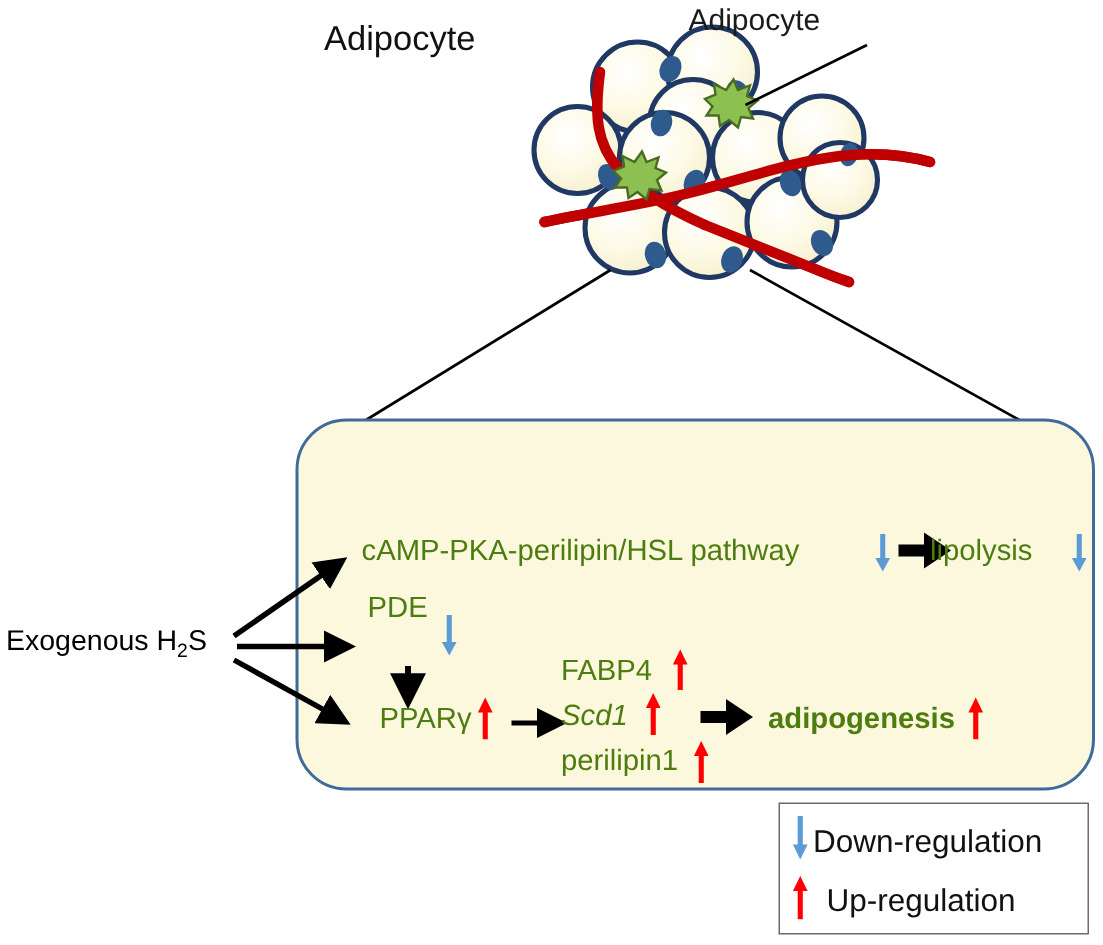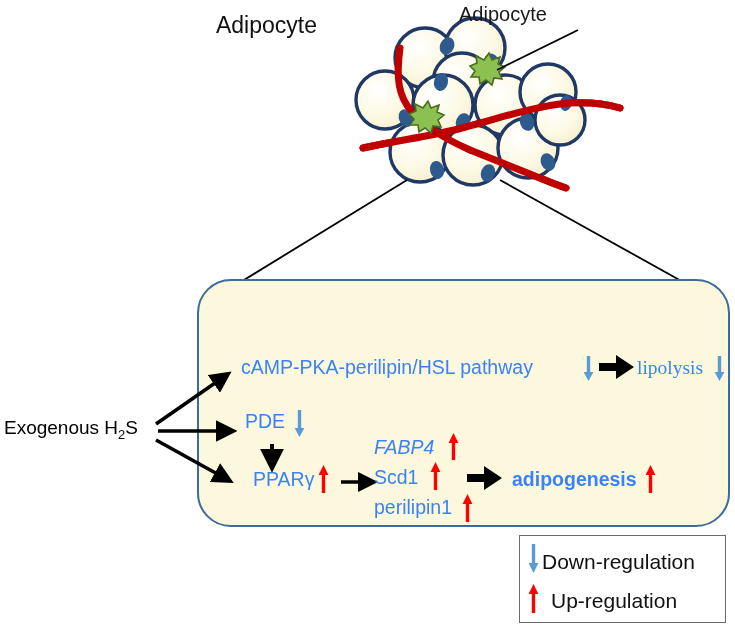--- a/index.html
+++ b/index.html
@@ -42,21 +42,21 @@
     top: 12px;
     width: 533px;
     text-align: center;
     font-size: 23px;
     color: #111;
   }
 
   
   .node-text {
     font-size: 19.5px;
-    color: #3b82f6;
+    color: #4d7c0f;
     white-space: nowrap;
     line-height: 1;
   }
 
   
   .reg-arrow {
     width: 11px;
   }
   .reg-arrow svg { display: block; }
 
@@ -194,53 +194,53 @@
     <path d="M467,474 h17 v-8 l18,12 l-18,12 v-8 h-17 z" fill="#000"></path>
   </svg>
 
   <div class="abs node-text" style="left:241px; top:358px;">cAMP-PKA-perilipin/HSL pathway</div>
   <div class="abs reg-arrow" style="left:583px; top:356px;">
     <svg width="11" height="26" viewBox="0 0 11 26" xmlns="http://www.w3.org/2000/svg">
       <path d="M5.5 0 L5.5 18" stroke="#5b9bd5" stroke-width="3.4"></path>
       <path d="M0.6 16 L5.5 25 L10.4 16 Z" fill="#5b9bd5"></path>
     </svg>
   </div>
-  <div class="abs node-text" style="left:637px; top:358px;font-family:Liberation Serif, serif;">lipolysis</div>
+  <div class="abs node-text" style="left:620px; top:358px;">lipolysis</div>
   <div class="abs reg-arrow" style="left:714px; top:356px;">
     <svg width="11" height="26" viewBox="0 0 11 26" xmlns="http://www.w3.org/2000/svg">
       <path d="M5.5 0 L5.5 18" stroke="#5b9bd5" stroke-width="3.4"></path>
       <path d="M0.6 16 L5.5 25 L10.4 16 Z" fill="#5b9bd5"></path>
     </svg>
   </div>
 
-  <div class="abs node-text" style="left:245px; top:412px;">PDE</div>
+  <div class="abs node-text" style="left:245px; top:396px;">PDE</div>
   <div class="abs reg-arrow" style="left:294px; top:410px;">
     <svg width="11" height="28" viewBox="0 0 11 28" xmlns="http://www.w3.org/2000/svg">
       <path d="M5.5 0 L5.5 20" stroke="#5b9bd5" stroke-width="3.4"></path>
       <path d="M0.6 18 L5.5 27 L10.4 18 Z" fill="#5b9bd5"></path>
     </svg>
   </div>
 
   <div class="abs node-text" style="left:241px; top:470px;margin-left:12px;">PPARγ</div>
   <div class="abs reg-arrow" style="left:318px; top:463px;">
     <svg width="11" height="30" viewBox="0 0 11 30" xmlns="http://www.w3.org/2000/svg">
       <path d="M5.5 30 L5.5 10" stroke="#ff0000" stroke-width="3.4"></path>
       <path d="M0.6 12 L5.5 2 L10.4 12 Z" fill="#ff0000"></path>
     </svg>
   </div>
 
-  <div class="abs node-text" style="left:374px; top:438px;font-style:italic;">FABP4</div>
+  <div class="abs node-text" style="left:374px; top:438px;">FABP4</div>
   <div class="abs reg-arrow" style="left:448px; top:432px;">
     <svg width="11" height="28" viewBox="0 0 11 28" xmlns="http://www.w3.org/2000/svg">
       <path d="M5.5 28 L5.5 9" stroke="#ff0000" stroke-width="3.4"></path>
       <path d="M0.6 11 L5.5 1 L10.4 11 Z" fill="#ff0000"></path>
     </svg>
   </div>
 
-  <div class="abs node-text" style="left:374px; top:468px;">Scd1</div>
+  <div class="abs node-text" style="left:374px; top:468px;font-style:italic;">Scd1</div>
   <div class="abs reg-arrow" style="left:430px; top:460px;">
     <svg width="11" height="30" viewBox="0 0 11 30" xmlns="http://www.w3.org/2000/svg">
       <path d="M5.5 30 L5.5 10" stroke="#ff0000" stroke-width="3.4"></path>
       <path d="M0.6 12 L5.5 2 L10.4 12 Z" fill="#ff0000"></path>
     </svg>
   </div>
 
   <div class="abs node-text" style="left:374px; top:498px;text-align:right;">perilipin1</div>
   <div class="abs reg-arrow" style="left:462px; top:492px;">
     <svg width="11" height="30" viewBox="0 0 11 30" xmlns="http://www.w3.org/2000/svg">

